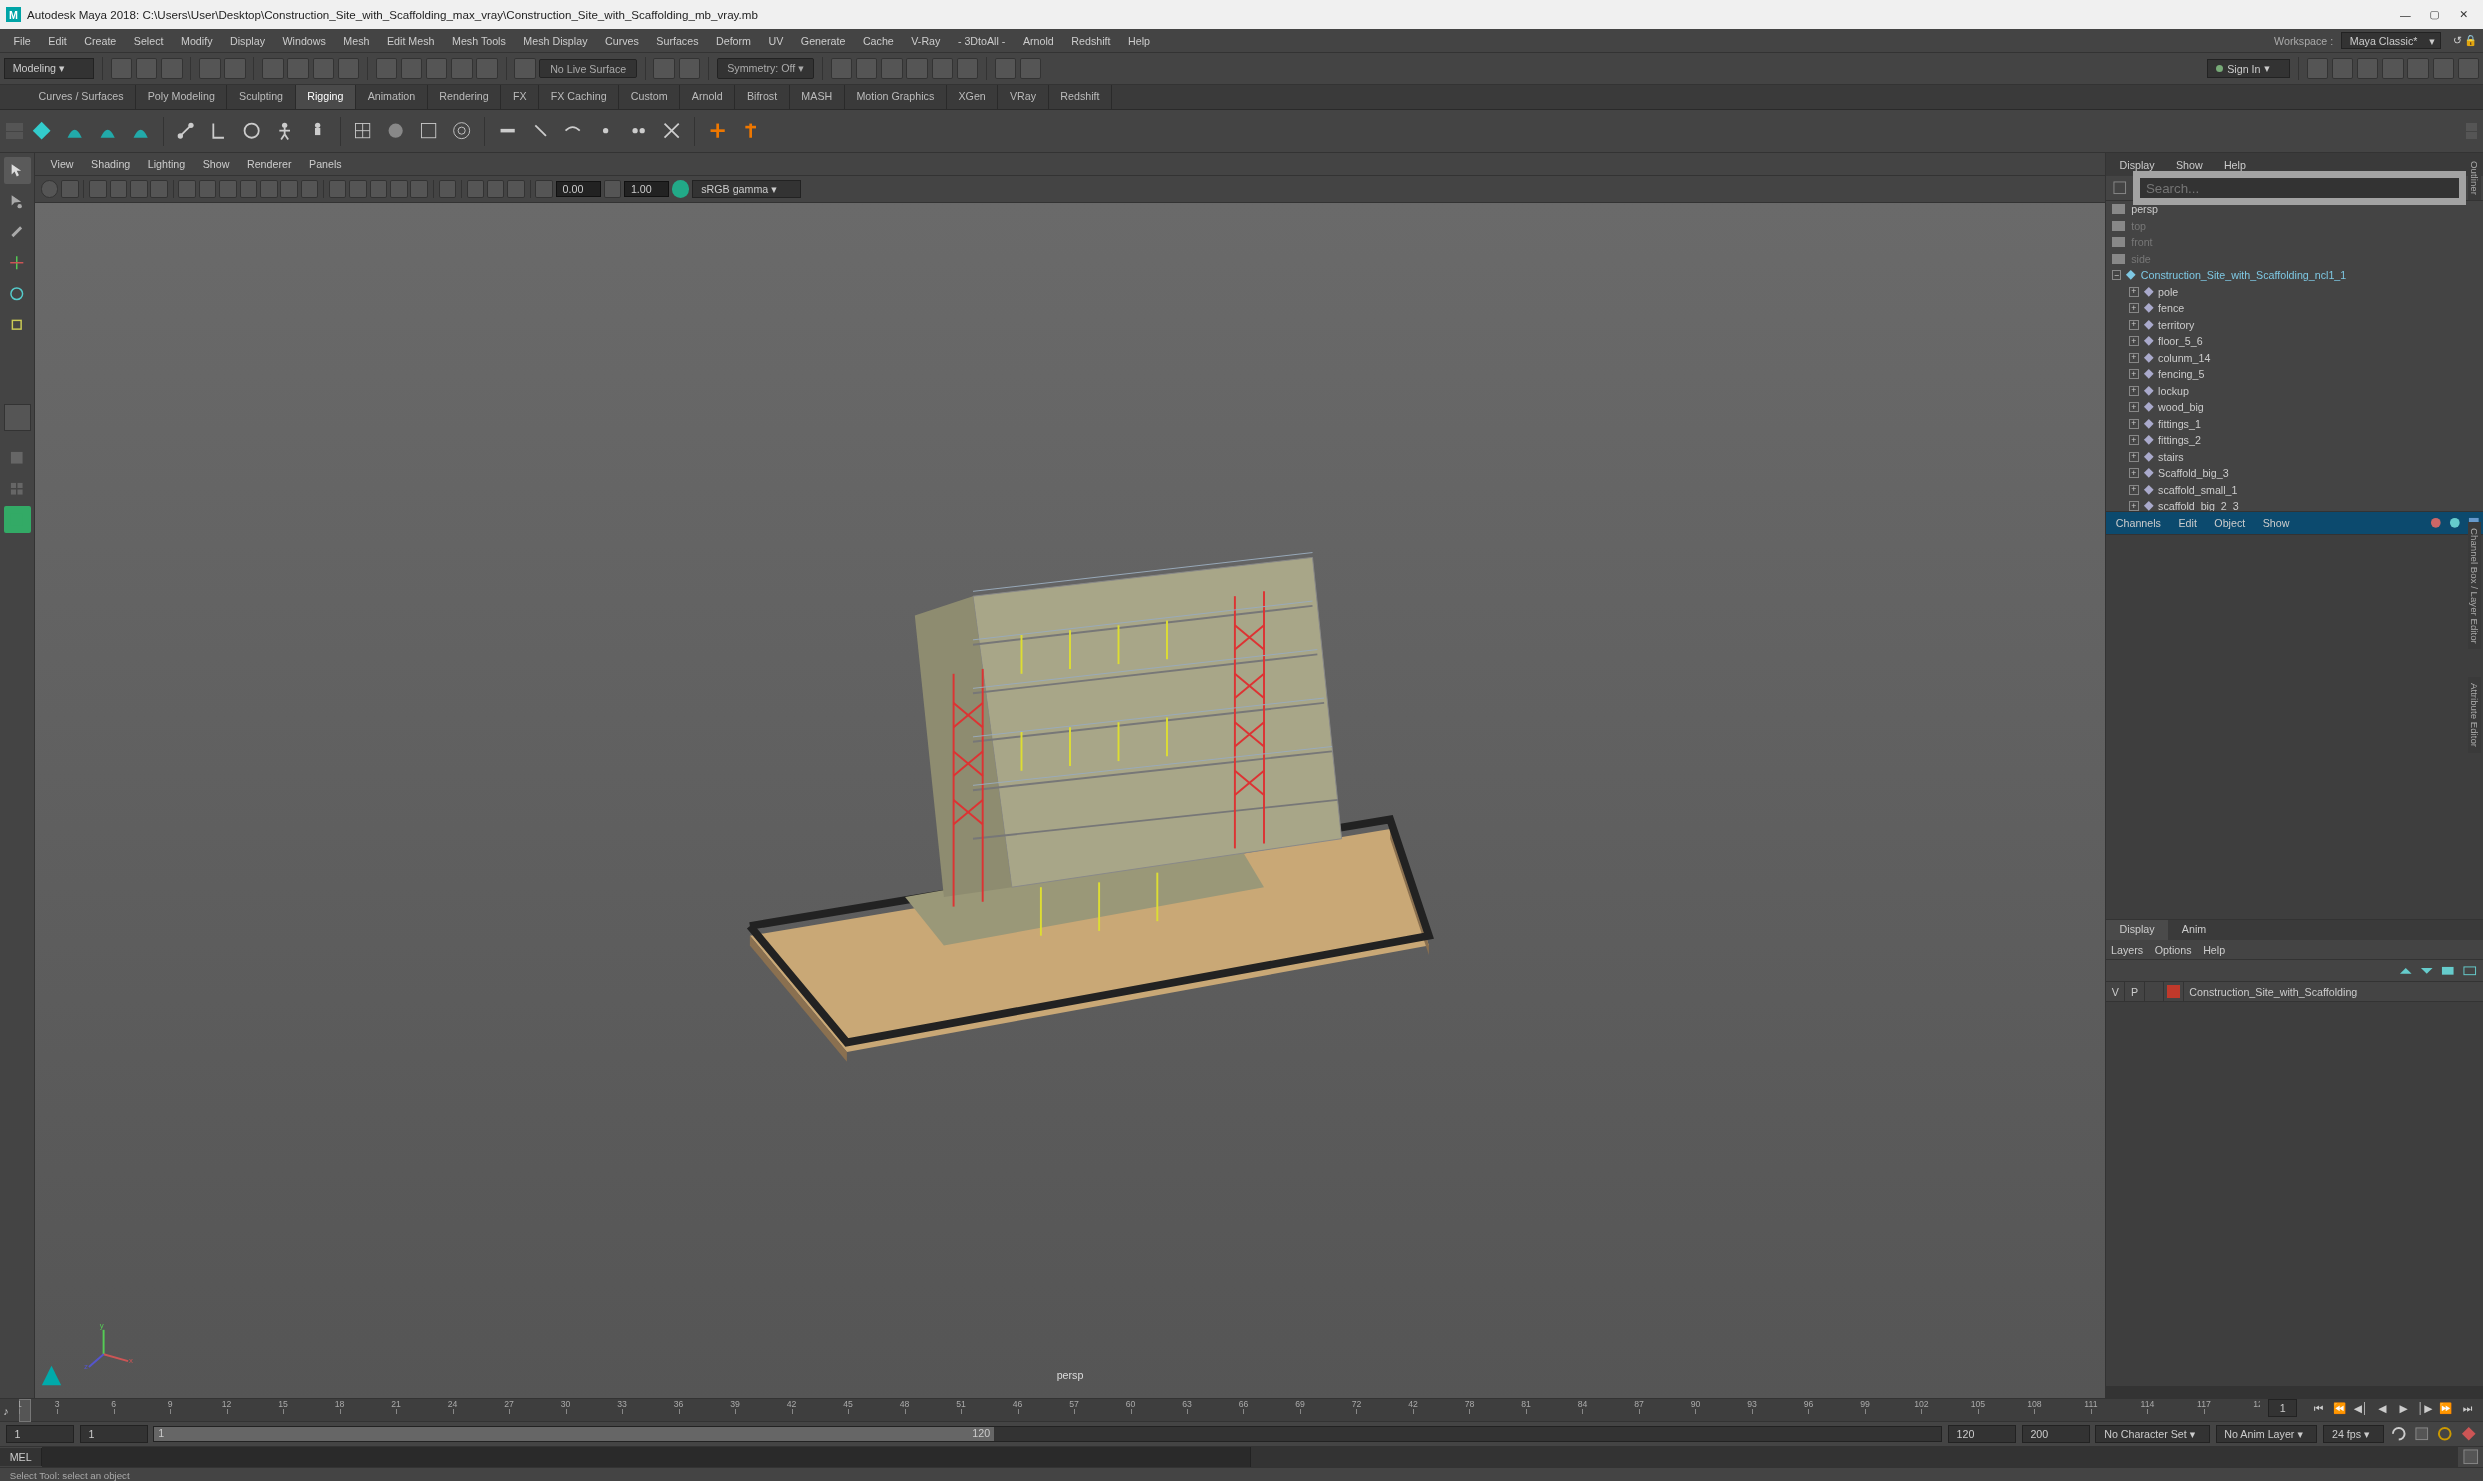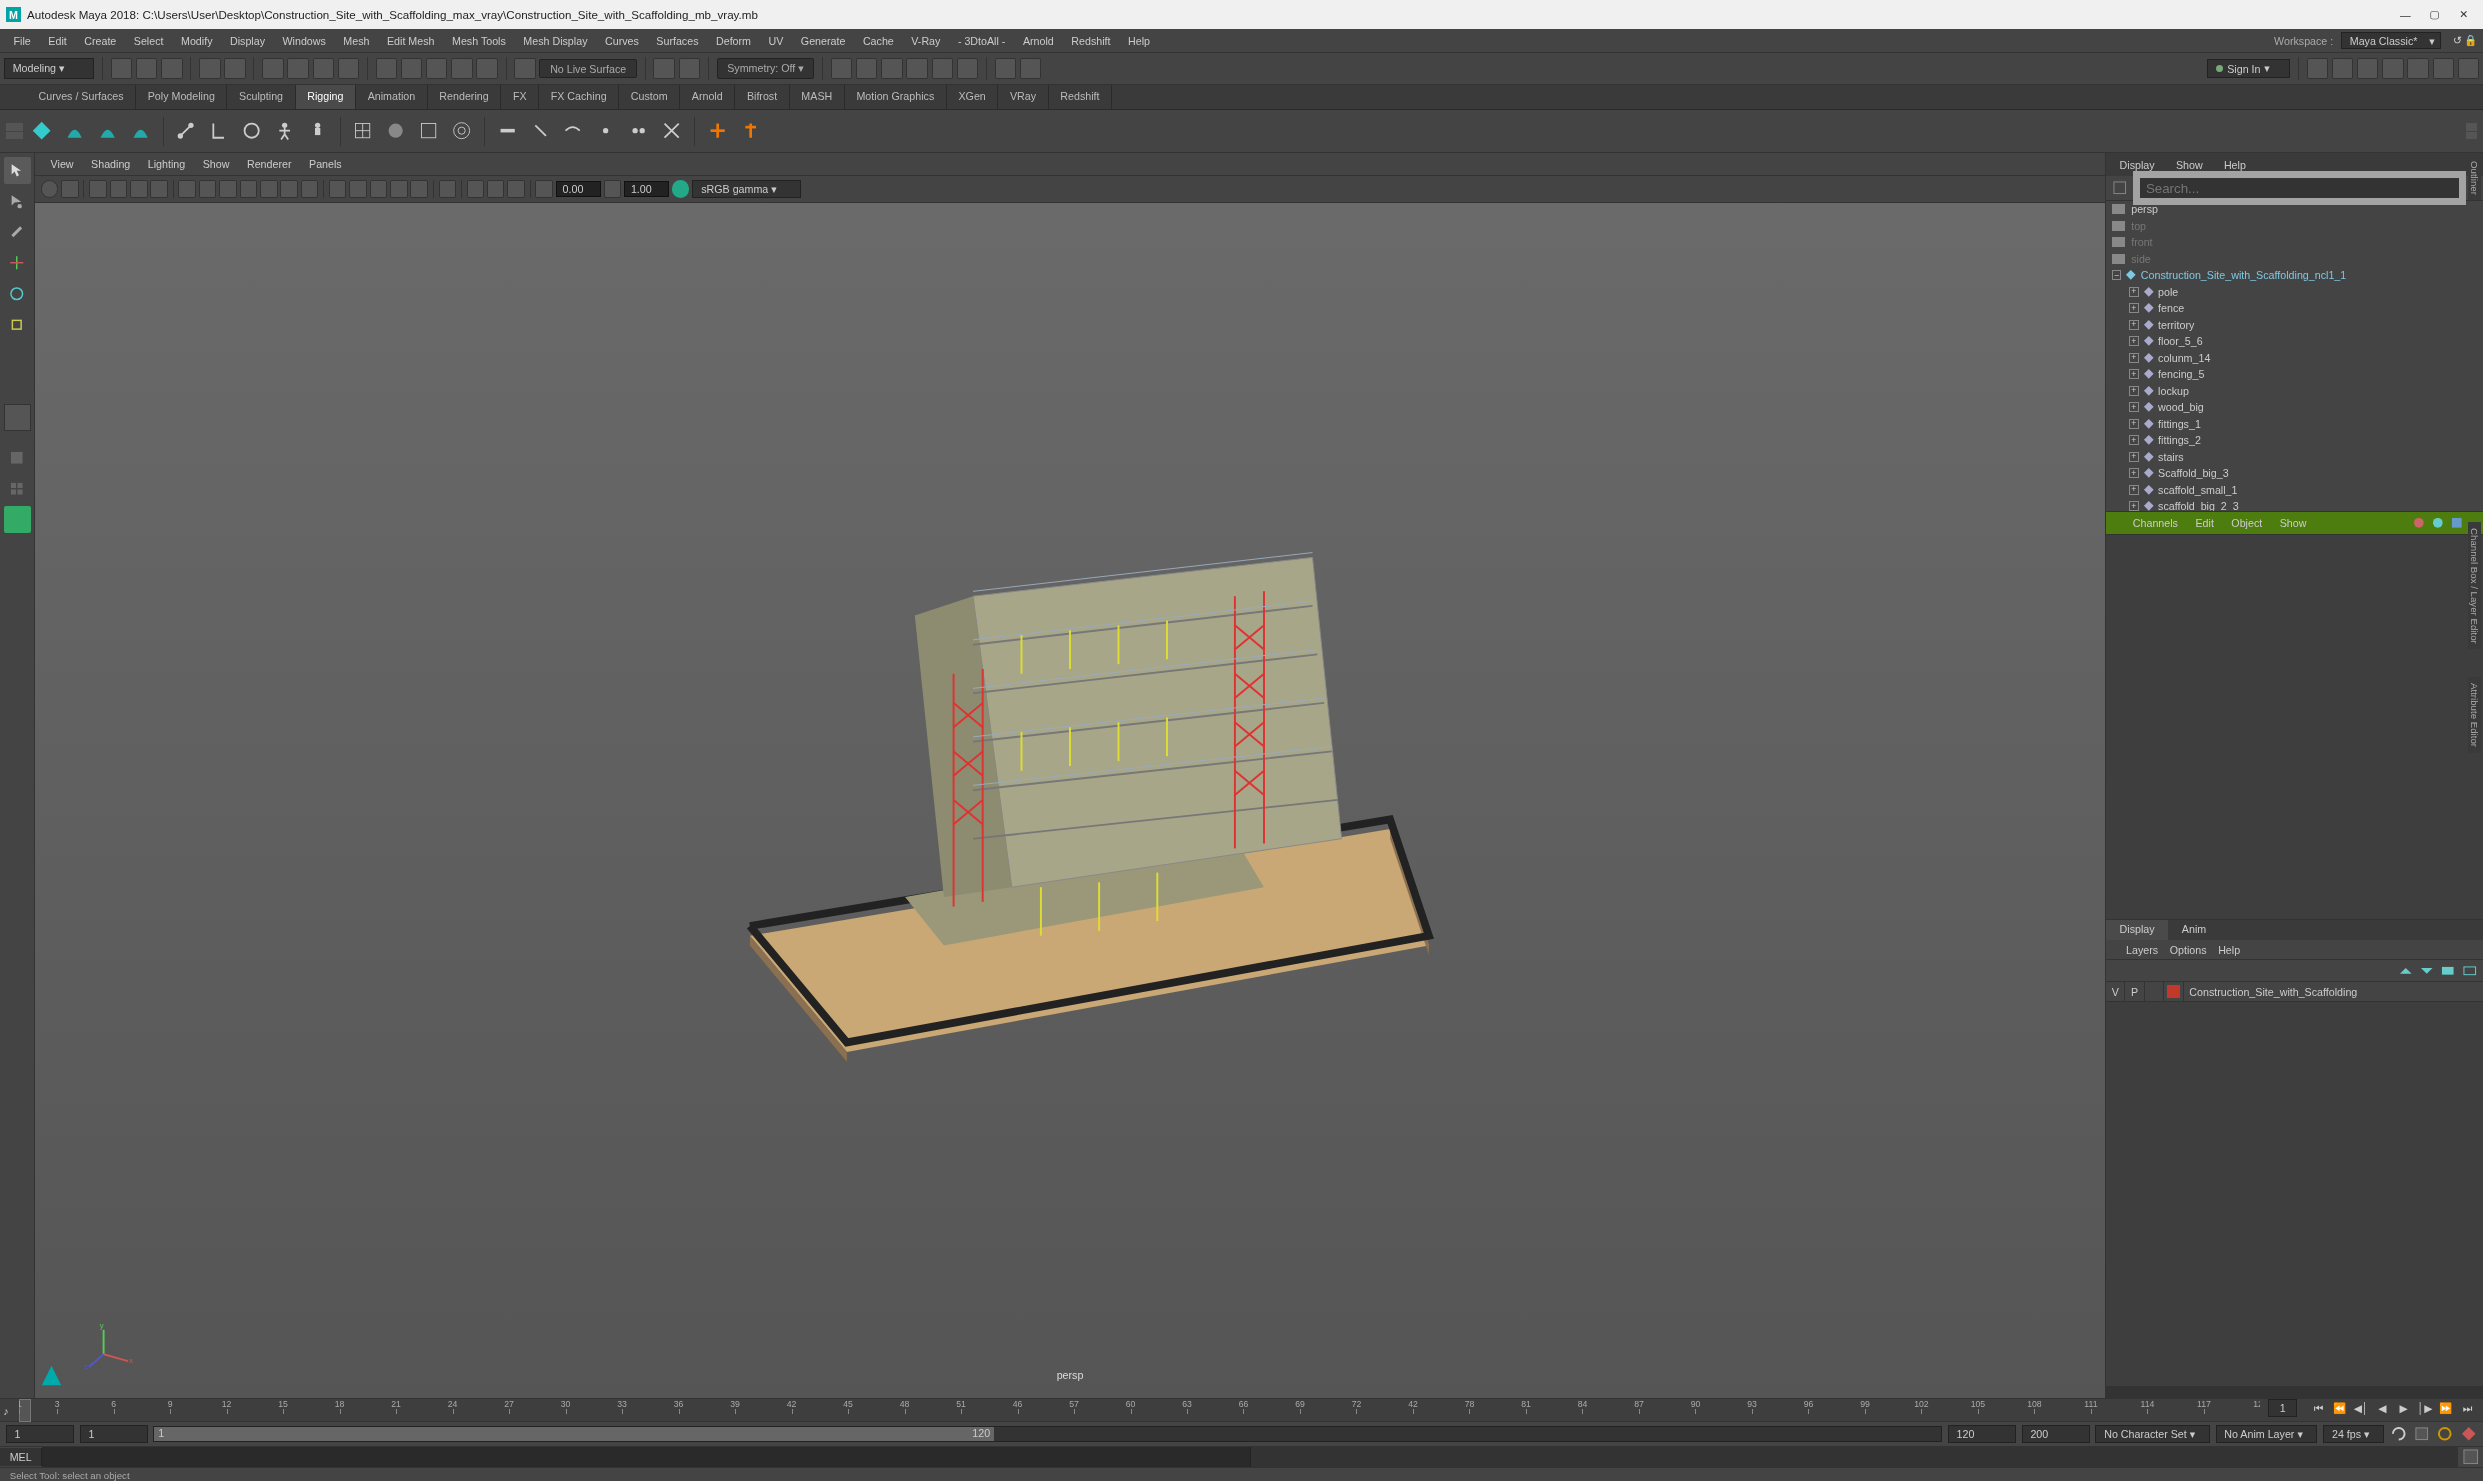--- a/index.html
+++ b/index.html
@@ -59,29 +59,29 @@
 .outliner .camicon{width:13.6px;height:9.7px;background:#888;margin-right:5.8px;}
 .outliner .camlabel{color:#777;}
 .outliner .persp{color:#ccc;}
 .outliner .exp{width:9.7px;height:9.7px;border:1px solid #888;display:flex;align-items:center;justify-content:center;font-size:8.7px;margin-right:3.9px;cursor:pointer;color:#ccc;line-height:1;}
 .outliner .node{color:#ccc;}
 .outliner .nodeicon{width:11.6px;height:11.6px;margin-right:3.9px;display:inline-block;}
 .outliner .sun{color:#7ec8e3;}
 .outliner .indent0{padding-left:5.8px;}
 .outliner .indent1{padding-left:23px;}
 .channelbox{flex:1;display:flex;flex-direction:column;}
-.cb-head{height:23px;background:#4d7c0f;display:flex;align-items:center;padding:0 19px;gap:1.9px;border-bottom:1px solid #333;}
+.cb-head{height:23px;background:#0c4a6e;display:flex;align-items:center;padding:0 2px;gap:1.9px;border-bottom:1px solid #333;}
 .cb-head .cbt{padding:2.9px 7.8px;cursor:pointer;}
 .cb-head .cbicons{margin-left:auto;display:flex;gap:5.8px;}
 .cb-head .cbi{width:13.6px;height:13.6px;}
 .cb-body{flex:1;background:#3e3e3e;}
 .layerstabs{height:21.3px;background:#3a3a3a;display:flex;align-items:stretch;border-top:1px solid #333;}
 .layerstabs .lt2{padding:2.9px 13.6px;cursor:pointer;}
 .layerstabs .lt2.active{background:#4a4a4a;}
-.layersmenu{height:19.4px;display:flex;align-items:center;padding:0 20px;gap:11.6px;border-bottom:1px solid #333;}
+.layersmenu{height:19.4px;display:flex;align-items:center;padding:0 5px;gap:11.6px;border-bottom:1px solid #333;}
 .layersicons{height:21.3px;display:flex;align-items:center;justify-content:flex-end;padding:0 5.8px;gap:5.8px;}
 .layersicons .li{width:15.5px;height:13.6px;}
 .layerrow{height:21.3px;display:flex;align-items:center;border-top:1px solid #333;border-bottom:1px solid #333;}
 .layerrow .cell{width:19.4px;height:19.4px;border-right:1px solid #333;display:flex;align-items:center;justify-content:center;}
 .layerrow .swatch{width:13.6px;height:13.6px;background:#c0392b;}
 .layerrow .lname{padding-left:5.8px;flex:1;}
 .bottomarea{position:absolute;bottom:0;left:0;right:0;height:83px;background:#444;}
 .timeslider{height:23px;background:#3e3e3e;border-top:1px solid #333;display:flex;align-items:flex-start;position:relative;}
 .timeslider .ruler{flex:1;height:23px;position:relative;margin:0 7.8px;overflow:hidden;}
 .timeslider .tick{position:absolute;top:9.7px;width:1px;height:5.8px;background:#888;}

